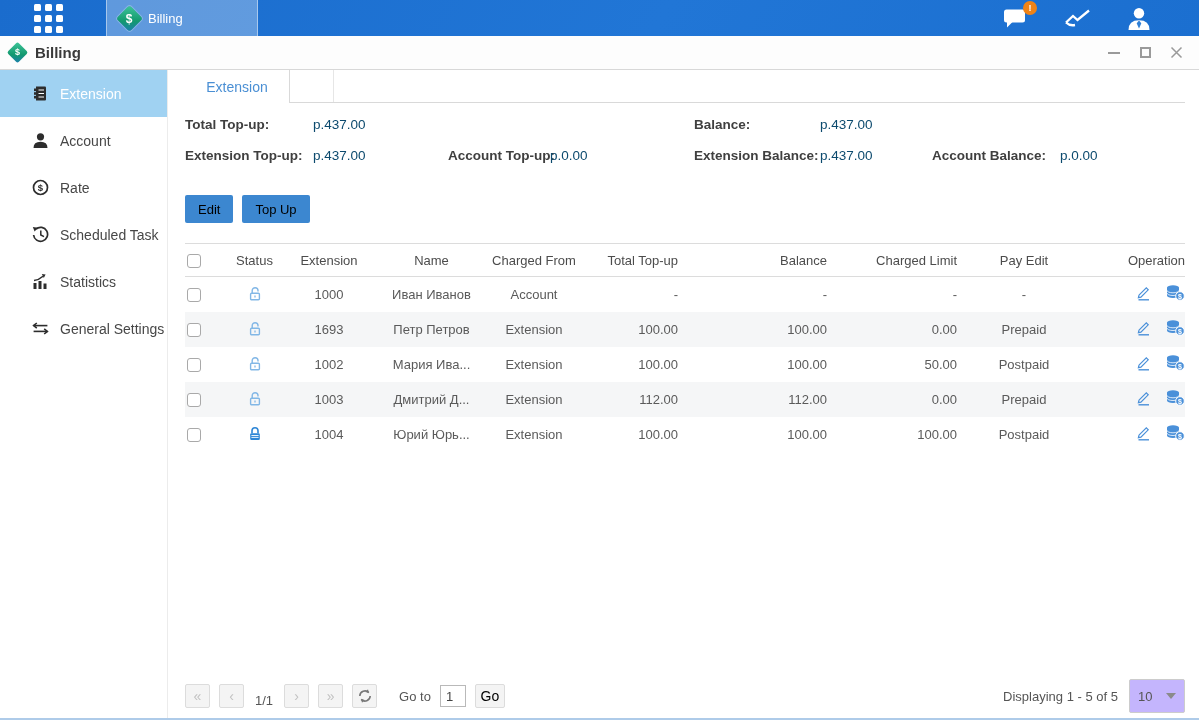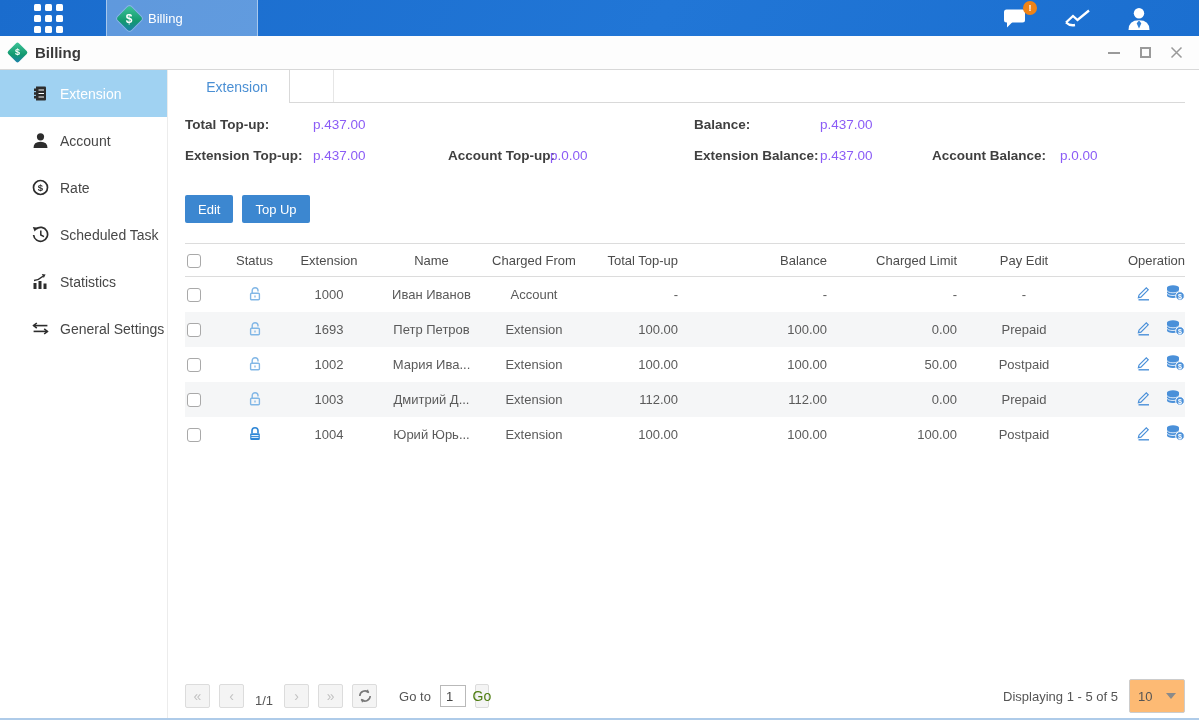--- a/index.html
+++ b/index.html
@@ -56,24 +56,24 @@
 
   .tab-strip { position:relative; height:33px; flex:0 0 auto; }
   .tab-strip::after { content:''; position:absolute; left:0; right:0; bottom:0; height:1px; background:#d9d9d9; }
   .tab { position:absolute; left:0; top:0; width:105px; height:33px; background:#fff; z-index:2;
          border-right:1px solid #d9d9d9; display:flex; align-items:center; justify-content:center;
          color:#4a8fd4; font-size:14px; cursor:pointer; }
   .tab-spacer { position:absolute; left:105px; top:0; width:44px; height:32px; border-right:1px solid #e6e6e6; }
 
   .stats { position:relative; height:62px; margin-top:14px; flex:0 0 auto; font-size:13.5px; }
   .stat-label { position:absolute; font-weight:bold; color:#3f3f3f; white-space:nowrap; }
-  .stat-value { position:absolute; color:#8b5cf6; white-space:nowrap; }
+  .stat-value { position:absolute; color:#0c4a6e; white-space:nowrap; }
 
   .toolbar { margin-top:16px; display:flex; gap:9px; flex:0 0 auto; }
-  .btn-blue { background:#3c87d0; color:#ffffff; border:none; border-radius:2px; height:28px;
+  .btn-blue { background:#3c87d0; color:#000000; border:none; border-radius:2px; height:28px;
               padding:0 13px; font-size:13px; font-family:inherit; cursor:pointer; }
 
   .table-wrap { margin-top:20px; flex:1; min-height:0; }
   table { width:100%; border-collapse:collapse; font-size:13px; color:#5a5a5a; table-layout:fixed; }
   thead tr { border-top:1px solid #dcdcdc; border-bottom:1px solid #dcdcdc; height:33px; }
   th { font-weight:normal; color:#4c4c4c; }
   tbody tr { height:35px; }
   tbody tr:nth-child(even) { background:#f5f6f7; }
   .col-cb      { width:34px;  text-align:left; padding-left:2px; }
   .col-status  { width:60px;  text-align:center; padding-left:11px; }
@@ -94,23 +94,23 @@
   
   .pagination { flex:0 0 auto; display:flex; align-items:center; font-size:13px; color:#555;
                 margin-bottom:9px; height:26px; }
   .pg-btn { width:25px; height:24px; background:#f4f4f4; border:1px solid #dcdcdc; border-radius:2px;
             display:flex; align-items:center; justify-content:center; color:#c2c2c2; font-size:14px;
             margin-right:9px; cursor:pointer; flex:0 0 auto; }
   .pg-indicator { margin:8px 11px 0 2px; color:#555; }
   .pg-goto-label { margin-left:13px; margin-right:9px; }
   .pg-input { width:26px; height:22px; border:1px solid #b9b9b9; font-size:13px; padding-left:5px;
               font-family:inherit; color:#444; }
-  .pg-go { margin-left:9px; color:#4d7c0f; width:14px; }
+  .pg-go { margin-left:9px; color:#000000; width:30px; }
   .pg-right { margin-left:auto; display:flex; align-items:center; gap:11px; }
-  .pg-select { width:56px; height:24px; background:#fdba74; border:1px solid #cccccc; border-radius:2px;
+  .pg-select { width:56px; height:24px; background:#c4b5fd; border:1px solid #cccccc; border-radius:2px;
                display:flex; align-items:center; justify-content:space-between; padding:16px 8px;
                color:#555; cursor:pointer; }
   .caret-down { width:0; height:0; border-left:5px solid transparent; border-right:5px solid transparent;
                 border-top:6px solid #8a8a8a; display:block; }
 </style>
 </head>
 <body>
 
 <div class="topbar">
   <div class="grid-icon">

